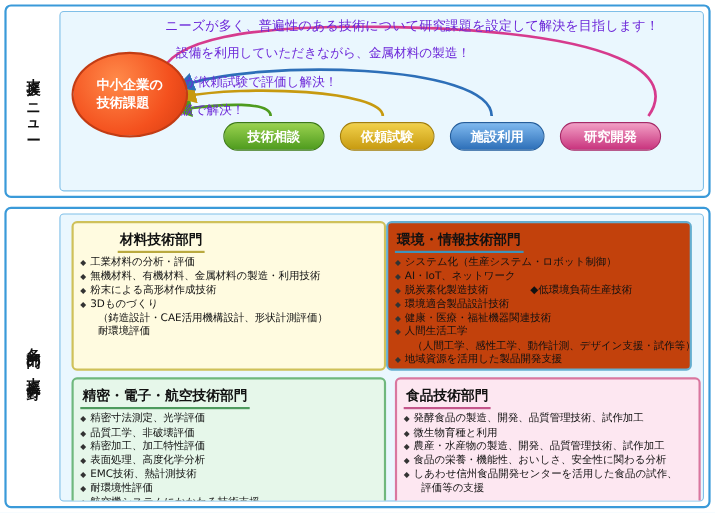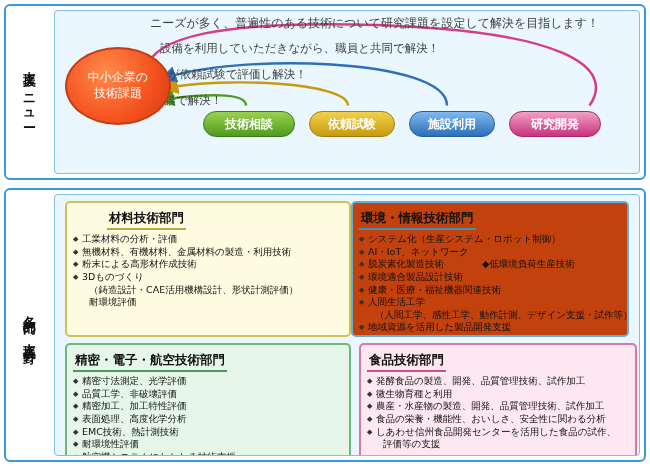--- a/index.html
+++ b/index.html
@@ -43,22 +43,21 @@
     overflow:hidden;
   }
   #inner-top{background:#eaf7fe;}
   #inner-bottom{background:#eaf7fe;}
 
   
   .bubble{
     position:absolute;
     border-radius:50%;
     display:flex;align-items:center;justify-content:center;
-    text-align:center;
-    font-weight:normal;color:#fff;
+    font-weight:bold;color:#fff;
     line-height:1.3;
     box-sizing:border-box;
   }
   #core{
     left:10px;top:36px;width:106px;height:78px;
     background:radial-gradient(circle at 38% 32%, #ff8a4a 0%, #f4511e 60%, #d43b10 100%);
     border:2px solid #c23c14;
     font-size:12px;
     border-radius:50%;
   }
@@ -71,21 +70,21 @@
     box-sizing:border-box;
     border:1px solid rgba(0,0,0,.25);
   }
   #pill1{left:148px;top:100px;width:92px;background:linear-gradient(#9ad24f,#4e9b1e);border-color:#3d7a17;}
   #pill2{left:254px;top:100px;width:86px;background:linear-gradient(#f2d14b,#c79a10);border-color:#a37f0c;}
   #pill3{left:354px;top:100px;width:86px;background:linear-gradient(#7fb9ef,#2d6fb8);border-color:#255e9c;}
   #pill4{left:454px;top:100px;width:92px;background:linear-gradient(#f29fc5,#c8337d);border-color:#a62967;}
 
   .note{
     position:absolute;
-    font-size:11.5px;color:#404040;
+    font-size:11.5px;color:#6d28d9;
     background:transparent;
     white-space:nowrap;
   }
   #note1{left:95px;top:4px;font-size:12px;}
   #note2{left:105px;top:30px;}
   #note3{left:90px;top:56px;}
   #note4{left:75px;top:82px;}
 
   svg.arrows{position:absolute;left:0;top:0;width:100%;height:100%;pointer-events:none;}
 
@@ -157,21 +156,21 @@
           <polygon points="0,0 7,3.5 0,7" fill="#d63b8d"></polygon>
         </marker>
       </defs>
       <path d="M193,98 C193,84 150,86 108,92" fill="none" stroke="#4e9b1e" stroke-width="2.5" marker-end="url(#ah-green)"></path>
       <path d="M296,98 C296,74 170,68 112,80" fill="none" stroke="#c79a10" stroke-width="2.5" marker-end="url(#ah-gold)"></path>
       <path d="M396,98 C396,48 180,44 110,70" fill="none" stroke="#2d6fb8" stroke-width="2.5" marker-end="url(#ah-blue)"></path>
       <path d="M540,98 C566,60 520,18 300,14 C170,12 100,26 92,60" fill="none" stroke="#d63b8d" stroke-width="2.5" marker-end="url(#ah-pink)"></path>
     </svg>
 
     <div class="note" id="note1">ニーズが多く、普遍性のある技術について研究課題を設定して解決を目指します！</div>
-    <div class="note" id="note2">設備を利用していただきながら、職員と共同で解決！</div>
+    <div class="note" id="note2">設備を利用していただきながら、金属材料の製造！</div>
     <div class="note" id="note3">職員が依頼試験で評価し解決！</div>
     <div class="note" id="note4">技術相談で解決！</div>
 
     <div class="bubble" id="core">
       <span>
         <span>中小企業の</span><br>
         <span>技術課題</span>
       </span>
     </div>
 

